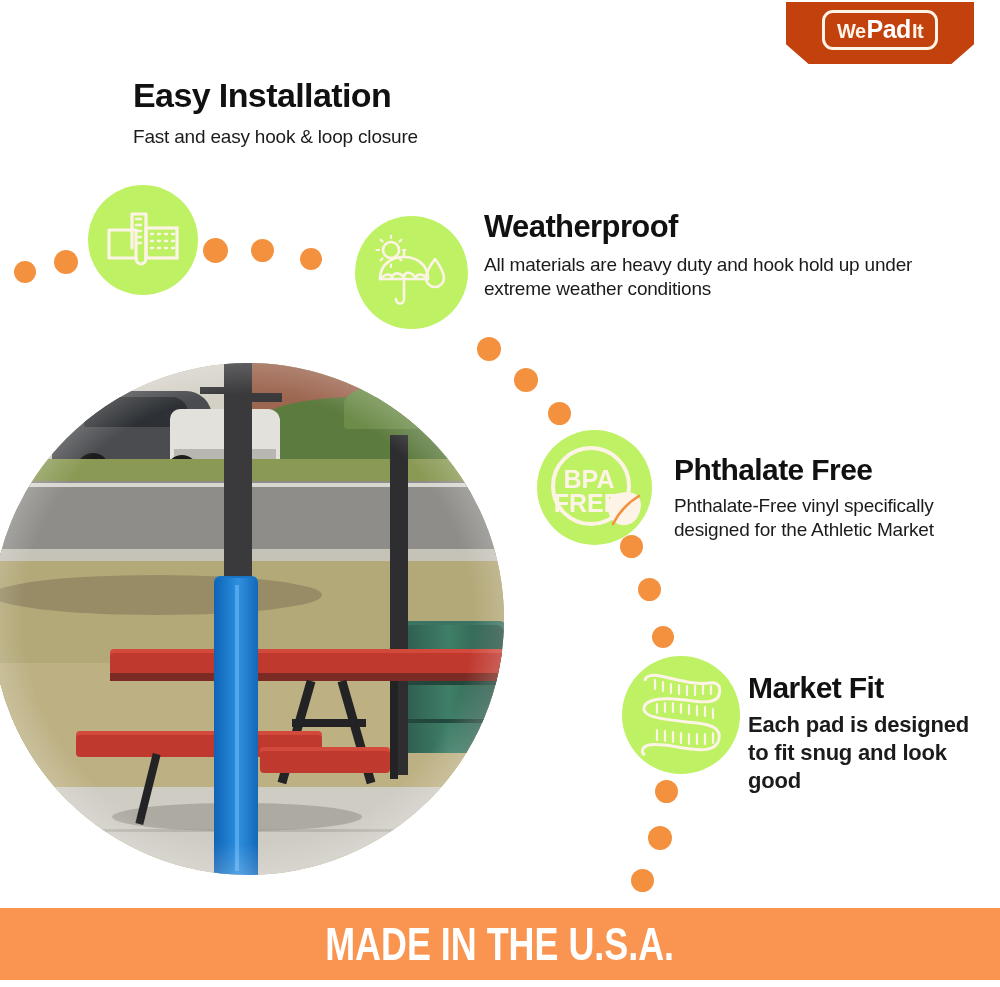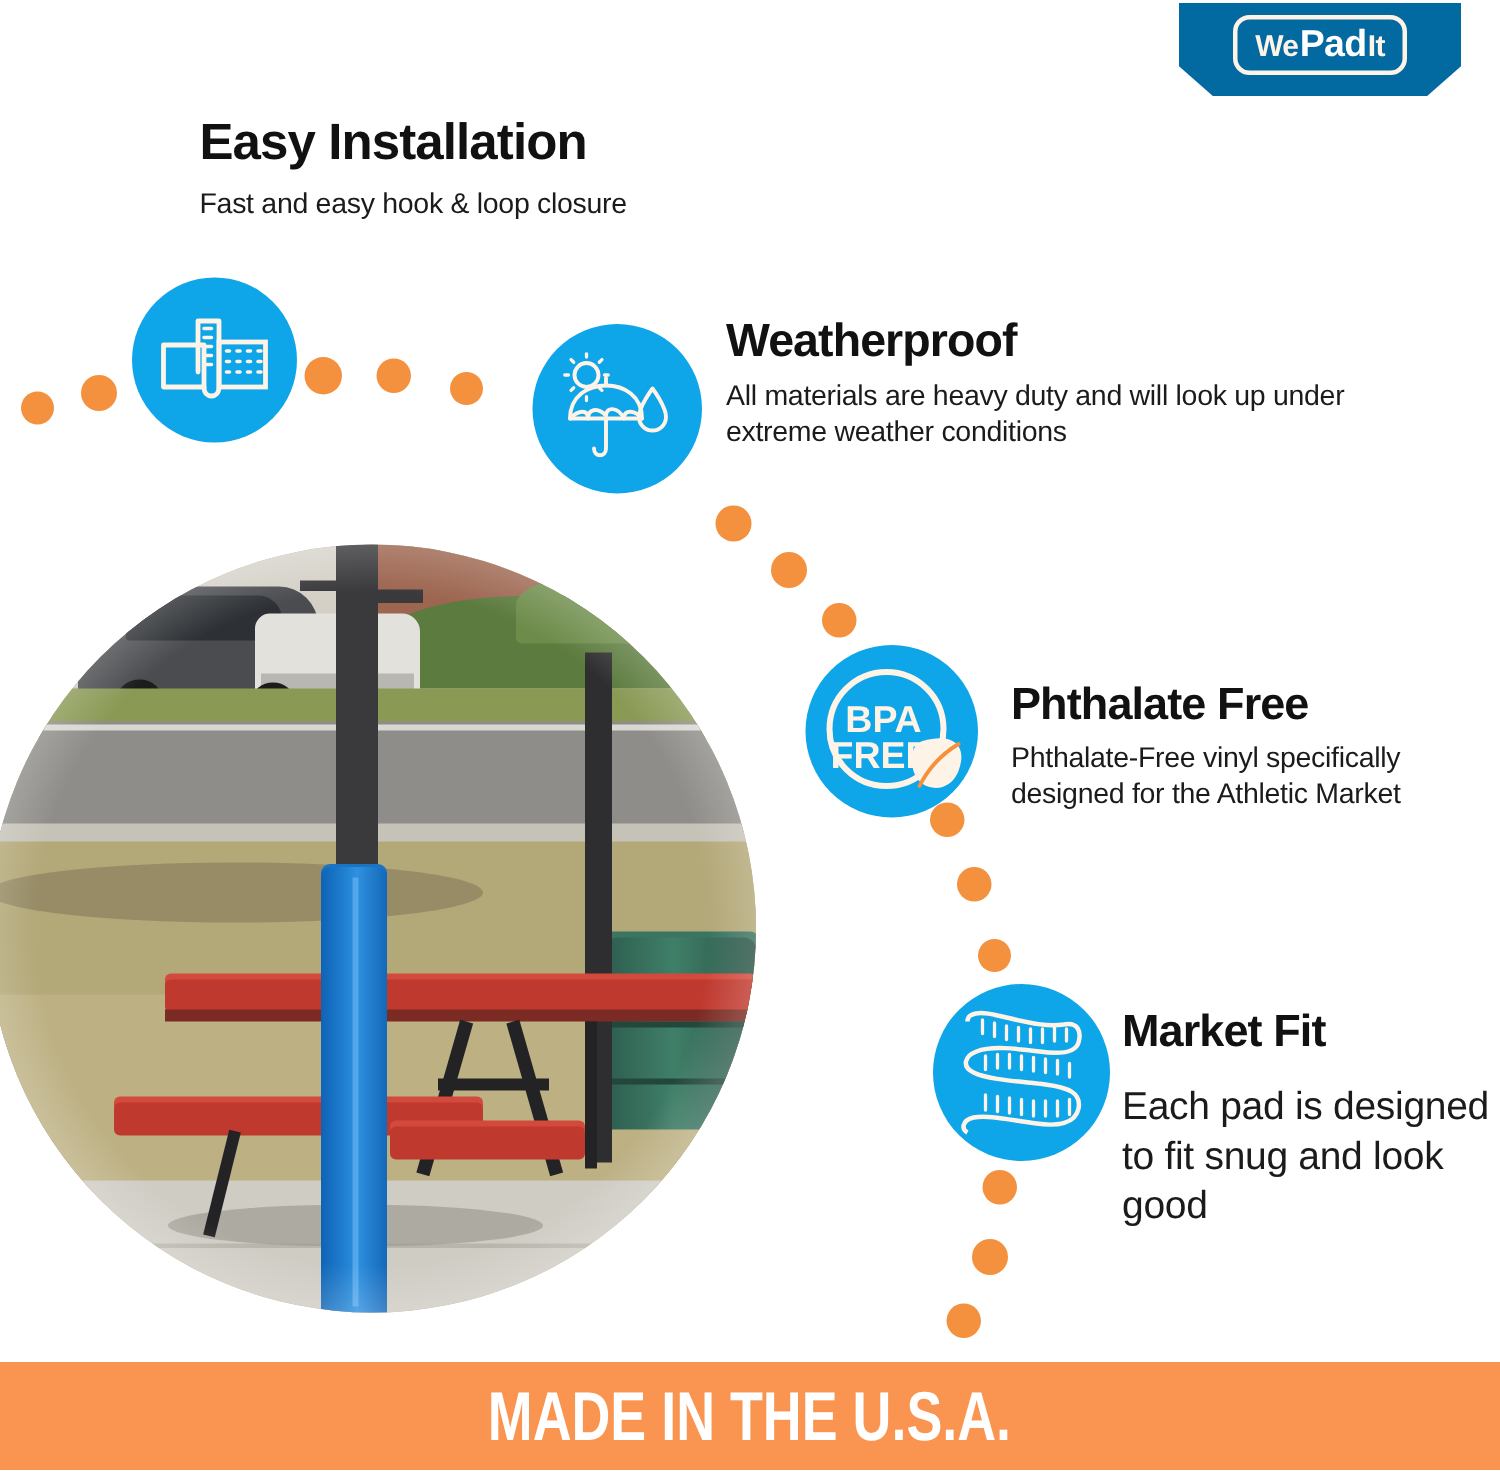--- a/index.html
+++ b/index.html
@@ -21,21 +21,21 @@
     overflow: hidden;
   }
 
   
   .logo-badge {
     position: absolute;
     left: 786px;
     top: 2px;
     width: 188px;
     height: 62px;
-    background: #0369a1;
+    background: #c2410c;
     -webkit-clip-path: polygon(0 0, 100% 0, 100% 68%, 88% 100%, 12% 100%, 0 68%);
     clip-path: polygon(0 0, 100% 0, 100% 68%, 88% 100%, 12% 100%, 0 68%);
     display: flex;
     align-items: flex-start;
     justify-content: center;
     padding-top: 8px;
   }
   .logo-inner {
     border: 3px solid #FDF3E7;
     border-radius: 11px;
@@ -82,27 +82,27 @@
   .blk-weather .feat-body { font-size: 19px; margin-top: 9px; }
 
   
   .blk-phthalate { position: absolute; left: 674px; top: 437px; width: 300px; margin-top: 17px; }
   .blk-phthalate .feat-title { font-size: 30px; }
   .blk-phthalate .feat-body { font-size: 19px; margin-top: 8px; }
 
   
   .blk-fit { position: absolute; left: 748px; top: 672px; width: 245px; }
   .blk-fit .feat-title { font-size: 30px; }
-  .blk-fit .feat-body { font-size: 26px; margin-top: 17px; }
+  .blk-fit .feat-body { font-size: 22px; margin-top: 7px; font-weight: bold; }
 
   
   .icon-circle {
     position: absolute;
     border-radius: 50%;
-    background: #0ea5e9;
+    background: #bef264;
     display: flex;
     align-items: center;
     justify-content: center;
   }
   .ic-install   { left: 88px;  top: 185px; width: 110px; height: 110px; }
   .ic-weather   { left: 355px; top: 216px; width: 113px; height: 113px; }
   .ic-bpa       { left: 537px; top: 430px; width: 115px; height: 115px; }
   .ic-fit       { left: 622px; top: 656px; width: 118px; height: 118px; }
 
   .icon-circle svg { display: block; }
@@ -309,21 +309,21 @@
     </svg>
   </div>
 
   <div class="blk-install">
     <div class="feat-title">Easy Installation</div>
     <div class="feat-body">Fast and easy hook &amp; loop closure</div>
   </div>
 
   <div class="blk-weather">
     <div class="feat-title">Weatherproof</div>
-    <div class="feat-body">All materials are heavy duty and will look up under extreme weather conditions</div>
+    <div class="feat-body">All materials are heavy duty and hook hold up under extreme weather conditions</div>
   </div>
 
   <div class="blk-phthalate">
     <div class="feat-title">Phthalate Free</div>
     <div class="feat-body">Phthalate-Free vinyl specifically designed for the Athletic Market</div>
   </div>
 
   <div class="blk-fit">
     <div class="feat-title">Market Fit</div>
     <div class="feat-body">Each pad is designed to fit snug and look good</div>

